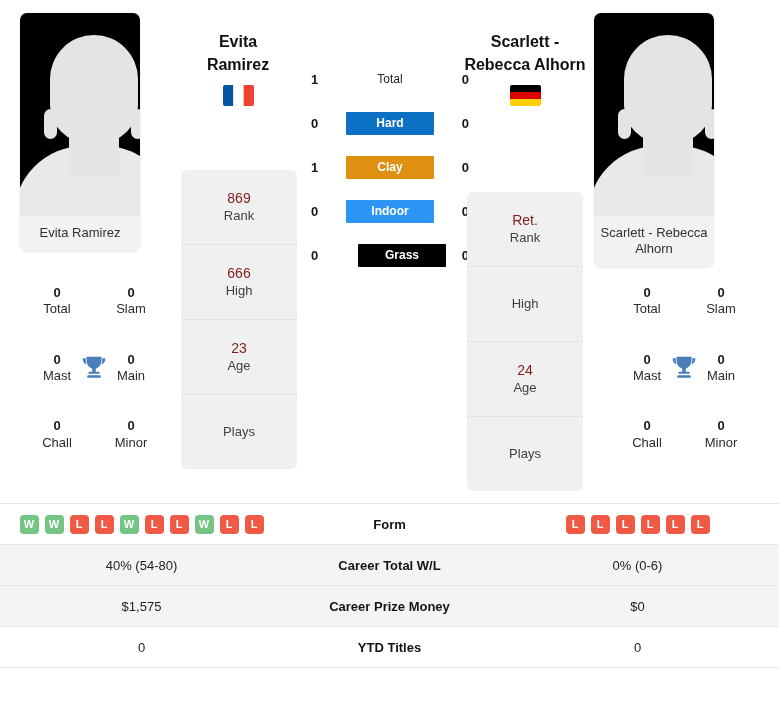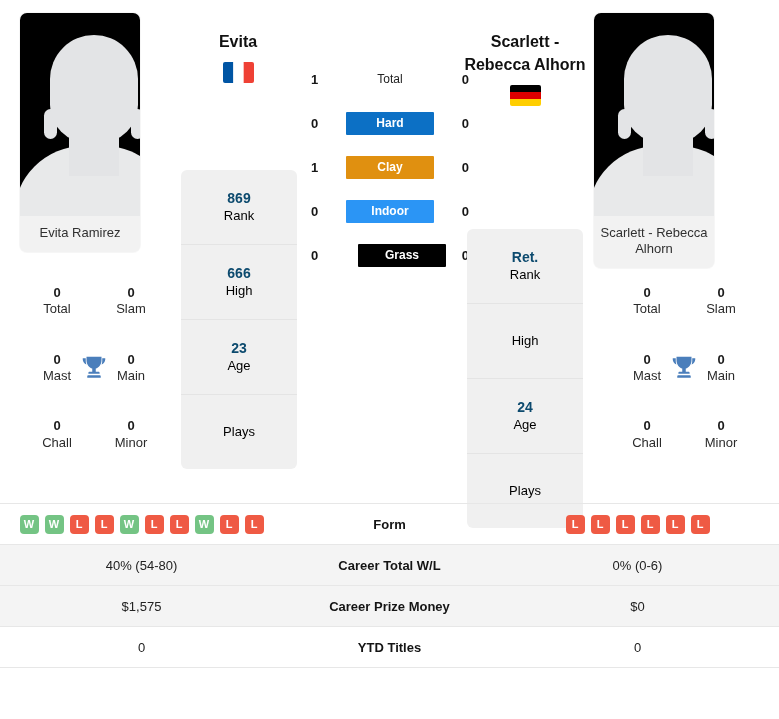--- a/index.html
+++ b/index.html
@@ -152,39 +152,39 @@
 
   
   .stat-stack {
     position: absolute;
     width: 116px;
     background: #f0f0f0;
     border-radius: 6px;
     overflow: hidden;
   }
   .stat-stack.left  { left: 181px; top: 170px; }
-  .stat-stack.right { left: 467px; top: 192px; margin-top: 37px; }
+  .stat-stack.right { left: 467px; top: 192px; }
   .stat-box {
     height: 74px;
     display: flex;
     flex-direction: column;
     align-items: center;
     justify-content: center;
     border-bottom: 1px solid #e4e4e4;
     line-height: 1.3;
   }
   .stat-box:last-child { border-bottom: none; }
   .stat-val {
     font-size: 14px;
-    font-weight: bold;
-    color: #0c4a6e;
+    font-weight: normal;
+    color: #7f1d1d;
   }
   .stat-lbl {
     font-size: 13px;
-    color: #000000;
+    color: #404040;
   }
 
   
   .surfaces {
     position: absolute;
     left: 300px;
     top: 62px;
     width: 180px;
   }
   .surface-row {
@@ -311,20 +311,21 @@
       <span class="title-val">0</span>
       <span class="title-lbl">Minor</span>
     </div>
     <svg class="trophy" viewBox="0 0 24 24">
       <path fill="#4a7ebb" d="M6 3h12v2.5c0 3.6-2.2 6.3-4.6 6.9V15h2.1c.6 0 1 .4 1 1v.6h-9V16c0-.6.4-1 1-1h2.1v-2.6C8.2 11.8 6 9.1 6 5.5V3zm-3 1.2h2.4v2.2c0 1 .2 1.9.5 2.7C4.3 8.4 3 6.9 3 5.1V4.2zm18 0v.9c0 1.8-1.3 3.3-2.9 4 .3-.8.5-1.7.5-2.7V4.2H21zM7.5 17.7h9c.5 0 .9.4.9.9v1.1h-10.8v-1.1c0-.5.4-.9.9-.9z"></path>
     </svg>
   </div>
 
   <div class="name-head left">
     <div class="nm">Evita</div>
+    <div class="nm">Ramirez</div>
     <svg class="flag" viewBox="0 0 3 2" preserveAspectRatio="none">
       <rect x="0" y="0" width="1" height="2" fill="#0055A4"></rect>
       <rect x="1" y="0" width="1" height="2" fill="#FFFFFF"></rect>
       <rect x="2" y="0" width="1" height="2" fill="#EF4135"></rect>
     </svg>
   </div>
 
   <div class="stat-stack left">
     <div class="stat-box">
       <span class="stat-val">869</span>

